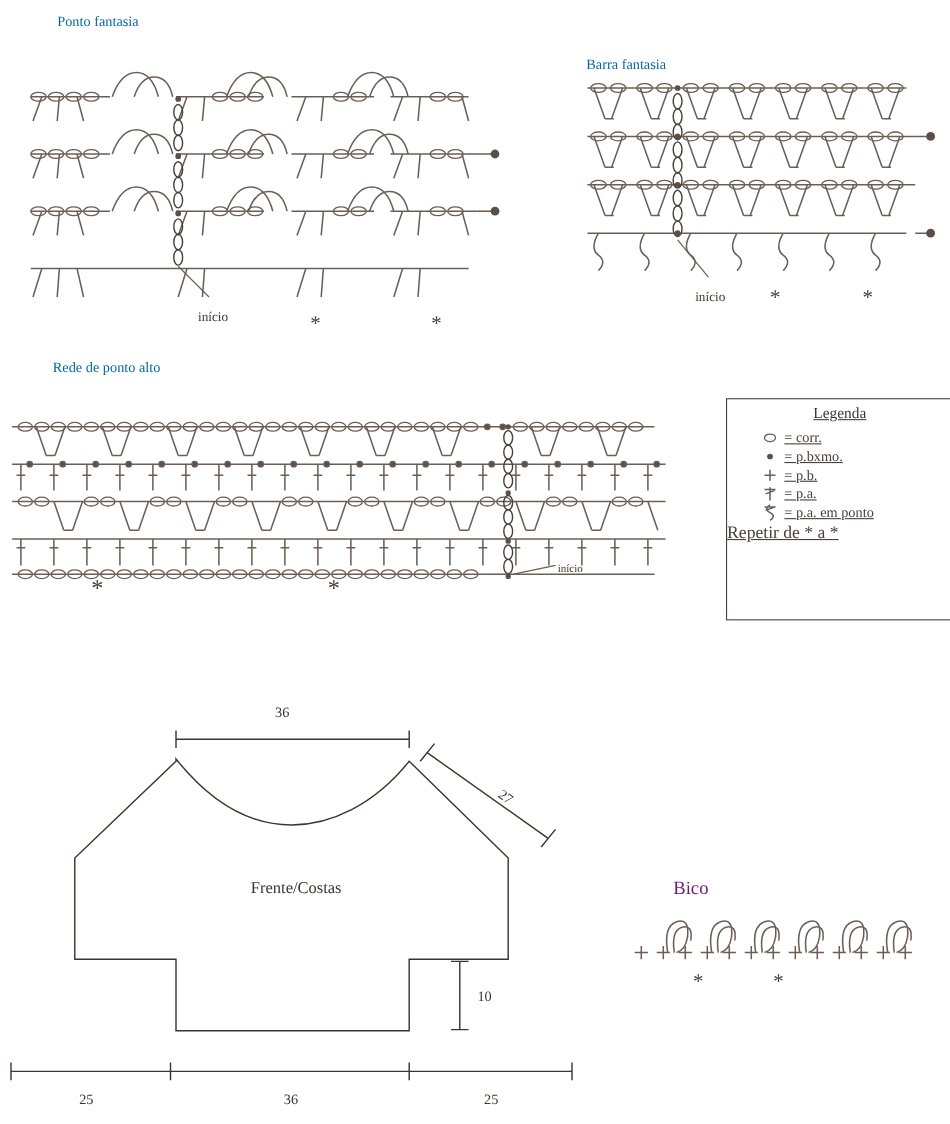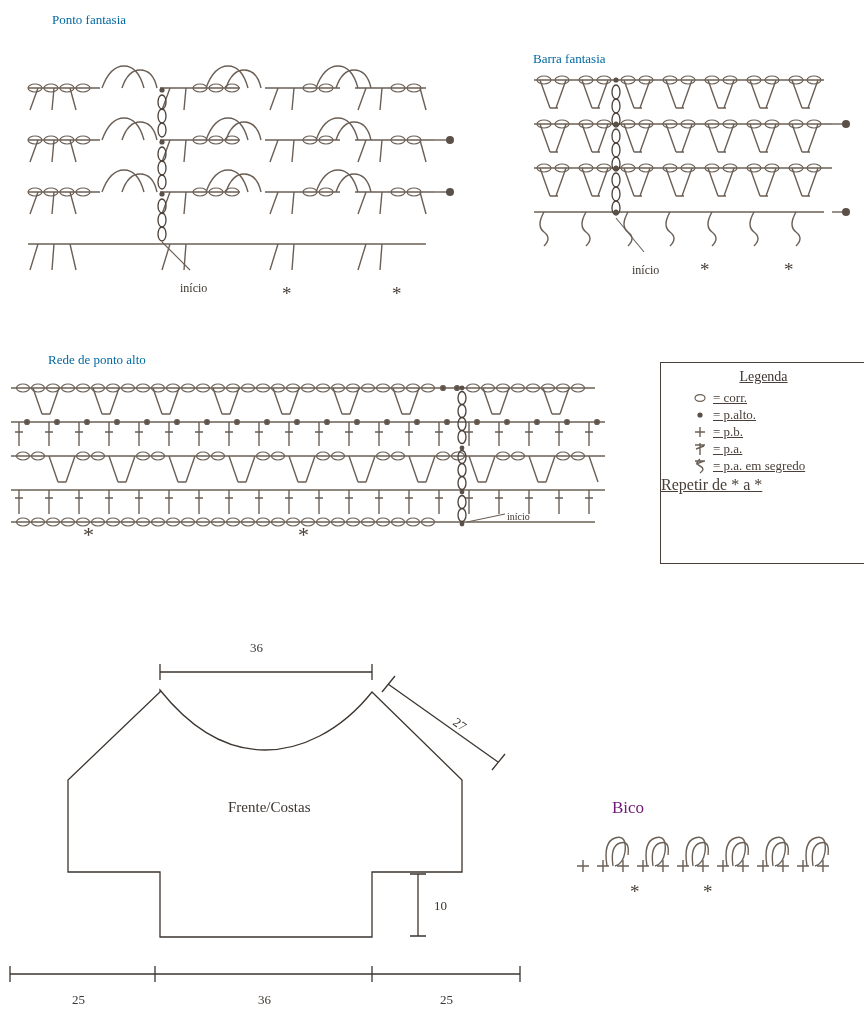--- a/index.html
+++ b/index.html
@@ -304,21 +304,21 @@
   <path class="stitch-thin" d="M96,160 L124,194"></path>
   <text class="label" x="112" y="216">início</text>
   <path class="stitch" d="M312,66 h12"></path>
     <circle class="dot" cx="326" cy="66" r="4"></circle>
   <path class="stitch" d="M312,154 h12"></path>
     <circle class="dot" cx="326" cy="154" r="4"></circle>
   <text class="star" x="180" y="218">*</text>
   <text class="star" x="264" y="218">*</text>
 </svg>
 
-<div class="title" style="left:48px;top:352px;font-family:Liberation Serif, serif;">Rede de ponto alto</div>
+<div class="title" style="left:48px;top:326px;font-family:Liberation Serif, serif;">Rede de ponto alto</div>
 
 <svg width="620" height="200" style="position:absolute;left:5px;top:362px;">
   <g class="stitch">
 
     <g>
 
       <path d="M6,26 H590"></path>
       <g class="ring">
         <ellipse cx="18" cy="26" rx="6.5" ry="4"></ellipse>
           <ellipse cx="33" cy="26" rx="6.5" ry="4"></ellipse>
@@ -523,21 +523,21 @@
       </span>
       <span class="legend-txt">= corr.</span>
     </div>
 
     <div class="legend-row">
       <span class="legend-sym">
         <svg width="20" height="12">
             <circle cx="10" cy="6" r="2.6" class="dot"></circle>
           </svg>
       </span>
-      <span class="legend-txt">= p.alto.</span>
+      <span class="legend-txt">= p.bxmo.</span>
     </div>
 
     <div class="legend-row">
       <span class="legend-sym">
         <svg width="20" height="14">
             <path d="M10,2 V12 M5,7 H15" class="stitch"></path>
           </svg>
       </span>
       <span class="legend-txt">= p.b.</span>
     </div>
@@ -550,21 +550,21 @@
       </span>
       <span class="legend-txt">= p.a.</span>
     </div>
 
     <div class="legend-row">
       <span class="legend-sym">
         <svg width="20" height="18">
             <path d="M10,2 q-6,4 0,7 q6,3 0,7 M5,4 H15 M6,7 L14,4" class="stitch"></path>
           </svg>
       </span>
-      <span class="legend-txt">= p.a. em segredo</span>
+      <span class="legend-txt">= p.a. em ponto</span>
     </div>
 
   </div>
   <div class="legend-foot">Repetir de * a *</div>
 </div>
 
 <svg width="560" height="400" style="position:absolute;left:0px;top:622px;">
 
   <g class="outline">
     <path d="M160,50 H372"></path>

